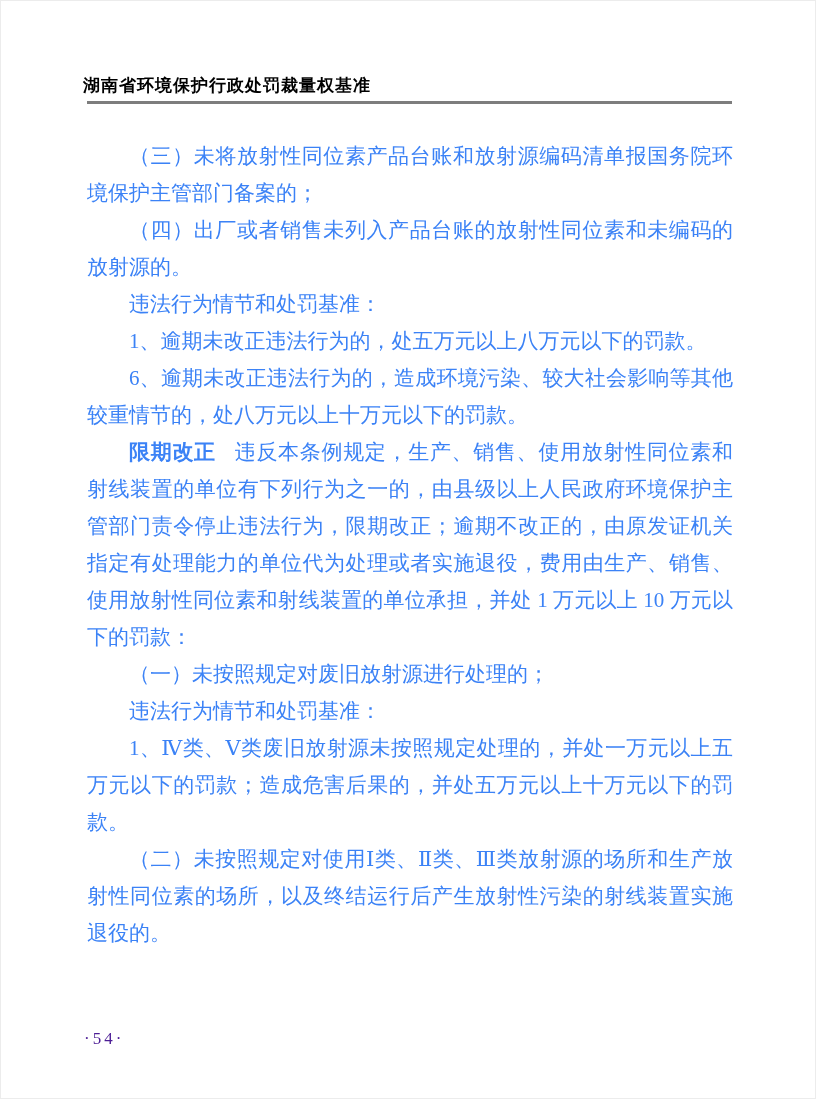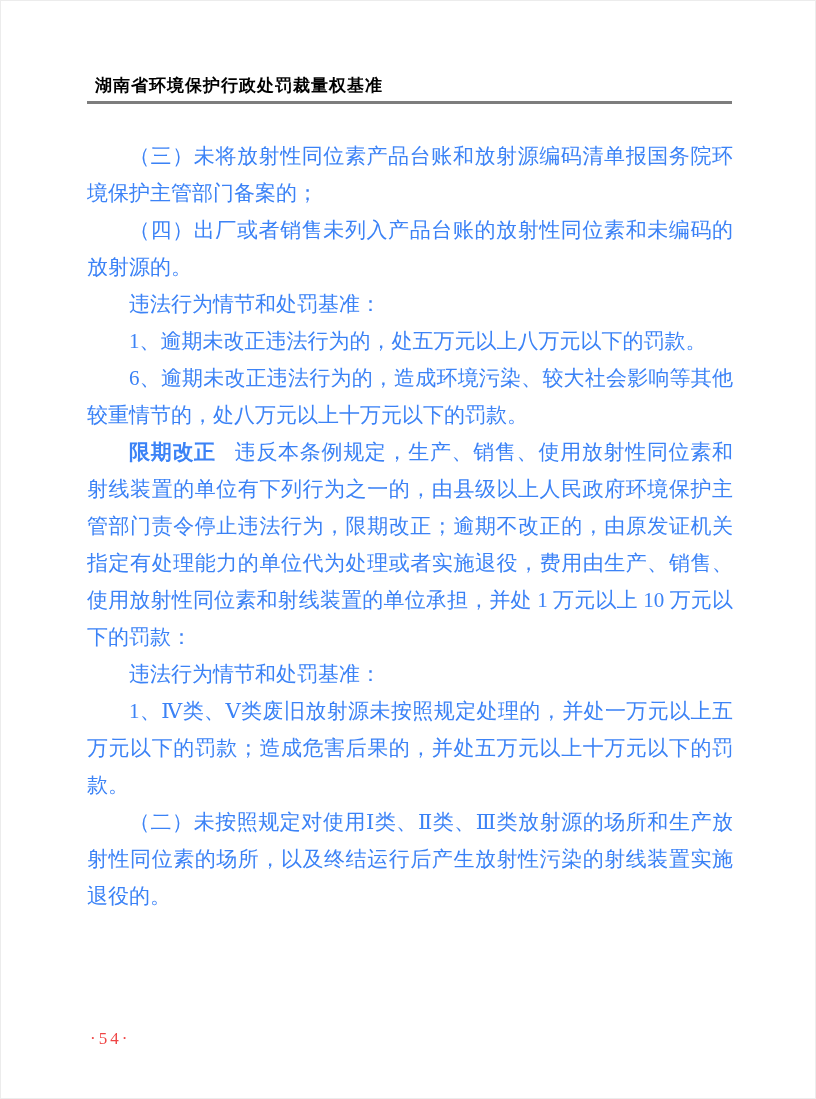--- a/index.html
+++ b/index.html
@@ -9,21 +9,21 @@
     width: 816px;
     height: 1099px;
     background: #ffffff;
     overflow: hidden;
     font-family: "Liberation Serif", "DejaVu Serif", serif;
     color: #0d0d0d;
     border: 1px solid #ececec;
   }
   .header-title {
     position: absolute;
-    left: 94px;
+    left: 82px;
     top: 73px;
     width: 646px;
     font-family: "Liberation Sans", "DejaVu Sans", sans-serif;
     font-weight: bold;
     font-size: 17px;
     letter-spacing: 1px;
     color: #000000;
     white-space: nowrap;
   }
   .header-rule {
@@ -47,25 +47,25 @@
     text-align-last: left;
     text-indent: 2em;
     color: #3b82f6;
   }
   .bold-lead {
     font-weight: bold;
     margin-right: 0.9em;
   }
   .page-number {
     position: absolute;
-    left: 89px;
+    left: 83px;
     top: 1028px;
     font-size: 17px;
     letter-spacing: 3px;
-    color: #ef4444;
+    color: #4c1d95;
   }
 </style>
 </head>
 <body>
 
 <div class="page">
 
   <div class="header-title">湖南省环境保护行政处罚裁量权基准</div>
 
   <div class="header-rule"></div>
@@ -77,20 +77,21 @@
     <p><span>（四）出厂或者销售未列入产品台账的放射性同位素和未编码的放射源的。</span></p>
 
     <p><span>违法行为情节和处罚基准：</span></p>
 
     <p><span>1、逾期未改正违法行为的，处五万元以上八万元以下的罚款。</span></p>
 
     <p><span>6、逾期未改正违法行为的，造成环境污染、较大社会影响等其他较重情节的，处八万元以上十万元以下的罚款。</span></p>
 
     <p><span class="bold-lead">限期改正</span><span>违反本条例规定，生产、销售、使用放射性同位素和射线装置的单位有下列行为之一的，由县级以上人民政府环境保护主管部门责令停止违法行为，限期改正；逾期不改正的，由原发证机关指定有处理能力的单位代为处理或者实施退役，费用由生产、销售、使用放射性同位素和射线装置的单位承担，并处 1 万元以上 10 万元以下的罚款：</span></p>
 
+    <p><span>（一）未按照规定对废旧放射源进行处理的；</span></p>
 
     <p><span>违法行为情节和处罚基准：</span></p>
 
     <p><span>1、Ⅳ类、Ⅴ类废旧放射源未按照规定处理的，并处一万元以上五万元以下的罚款；造成危害后果的，并处五万元以上十万元以下的罚款。</span></p>
 
 
     <p><span>（二）未按照规定对使用Ⅰ类、Ⅱ类、Ⅲ类放射源的场所和生产放射性同位素的场所，以及终结运行后产生放射性污染的射线装置实施退役的。</span></p>
 
   </div>
 

